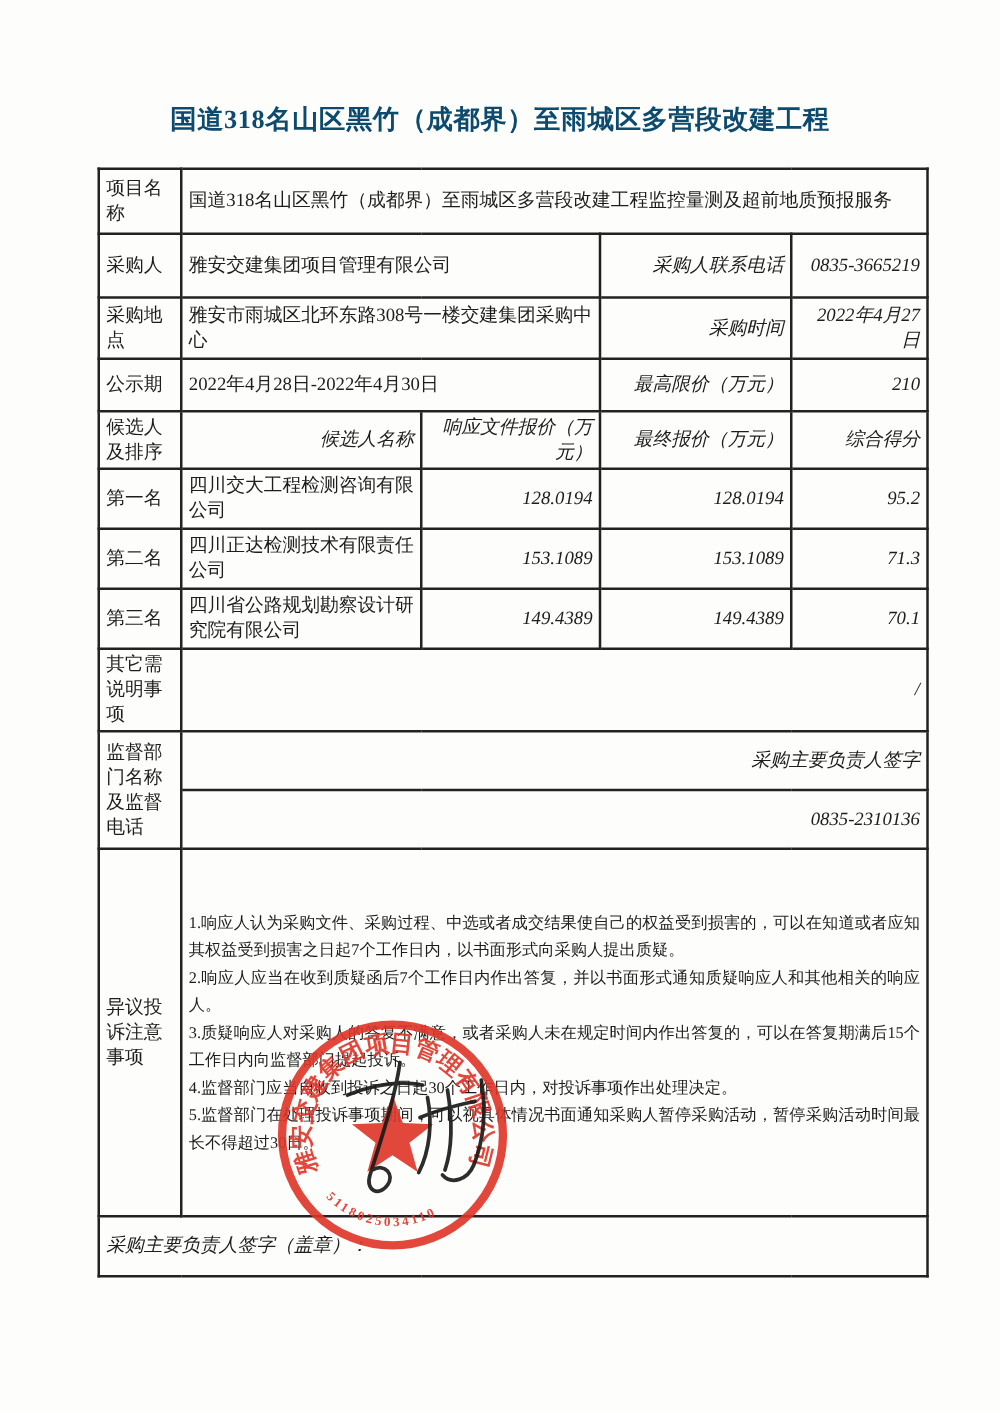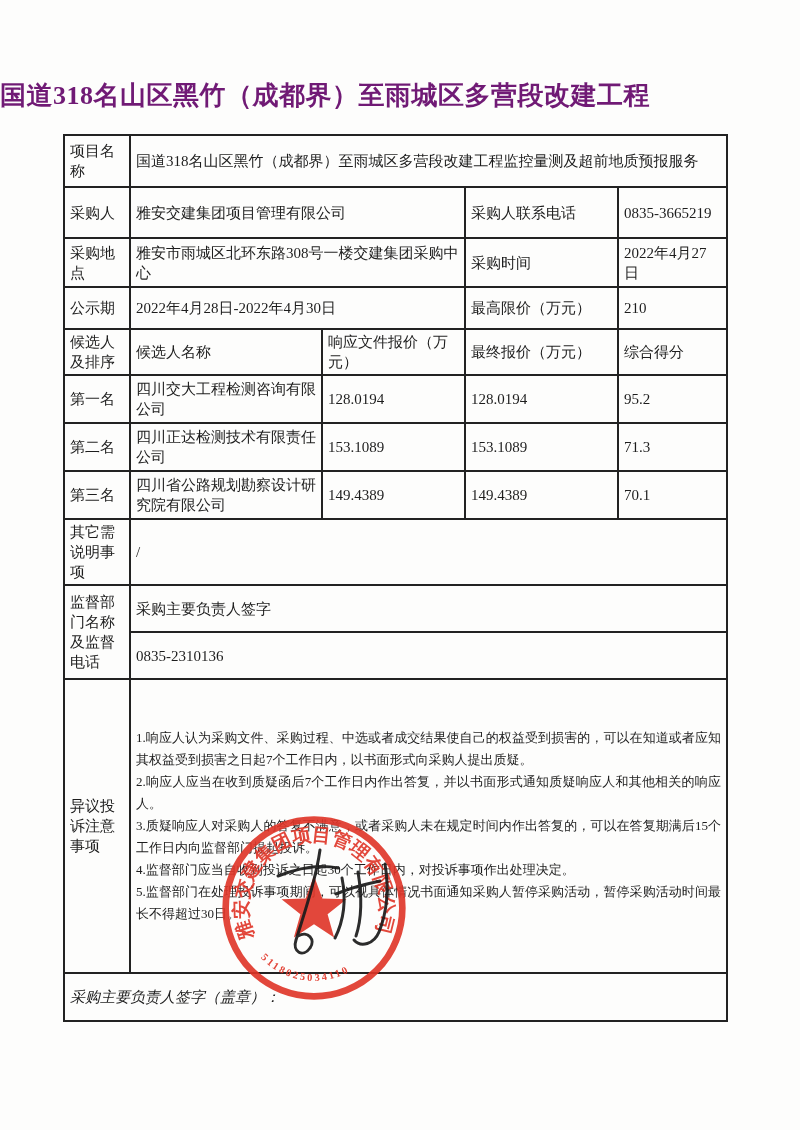--- a/index.html
+++ b/index.html
@@ -5,35 +5,35 @@
   html,body{margin:0;padding:0;}
   body{
     width:800px;height:1130px;
     background:#ffffff;
     font-family:"Liberation Serif","DejaVu Serif",serif;
     color:#1d1d1d;
   }
   .page{position:relative;width:800px;height:1130px;background:#fdfdfc;overflow:hidden;}
   .doc-title{
     position:absolute;top:82px;left:0;width:100%;
-    font-weight:bold;font-size:26px;line-height:27px;
-    letter-spacing:0.5px;color:#701a75;
+    text-align:center;font-weight:bold;font-size:21px;line-height:27px;
+    letter-spacing:0.5px;color:#0c4a6e;
   }
   table.main{
-    position:absolute;top:134px;left:63px;width:663px;
+    position:absolute;top:134px;left:78px;width:663px;
     border-collapse:collapse;table-layout:fixed;border-radius:17px;
   }
   table.main td{
     border:2px solid #222222;
     font-size:15px;line-height:20px;
     padding:2px 5px;vertical-align:middle;
     word-break:break-all;
   }
   td.lbl{padding:2px 1px 2px 3px;}
-  td.center{text-align:left;}
+  td.center{text-align:right;font-style:italic;}
   tr.r1 td{height:46px;}
   tr.r2 td{height:45px;}
   tr.r3 td{height:43px;}
   tr.r4 td{height:36px;}
   tr.r5 td{height:38px;}
   tr.cand td{height:42px;}
   tr.r9 td{height:38px;}
   tr.r10a td{height:41px;}
   tr.r10b td{height:41px;}
   tr.r11 td{height:288px;}

